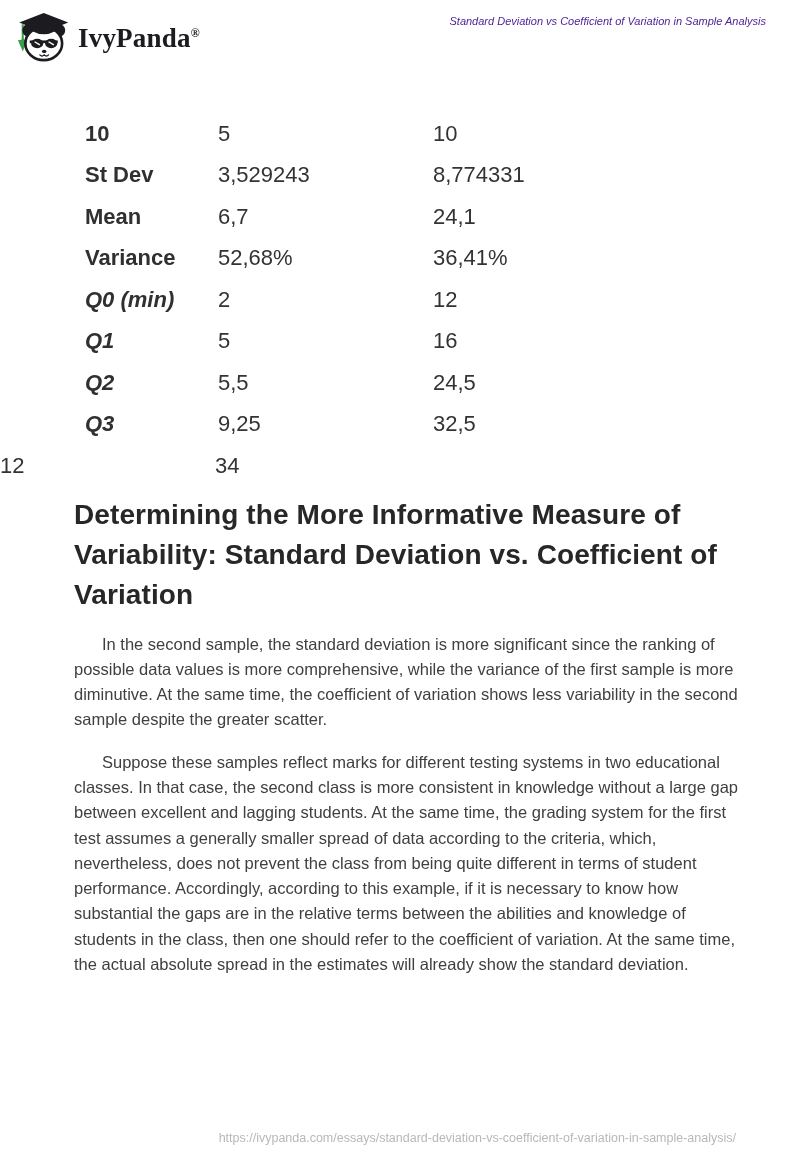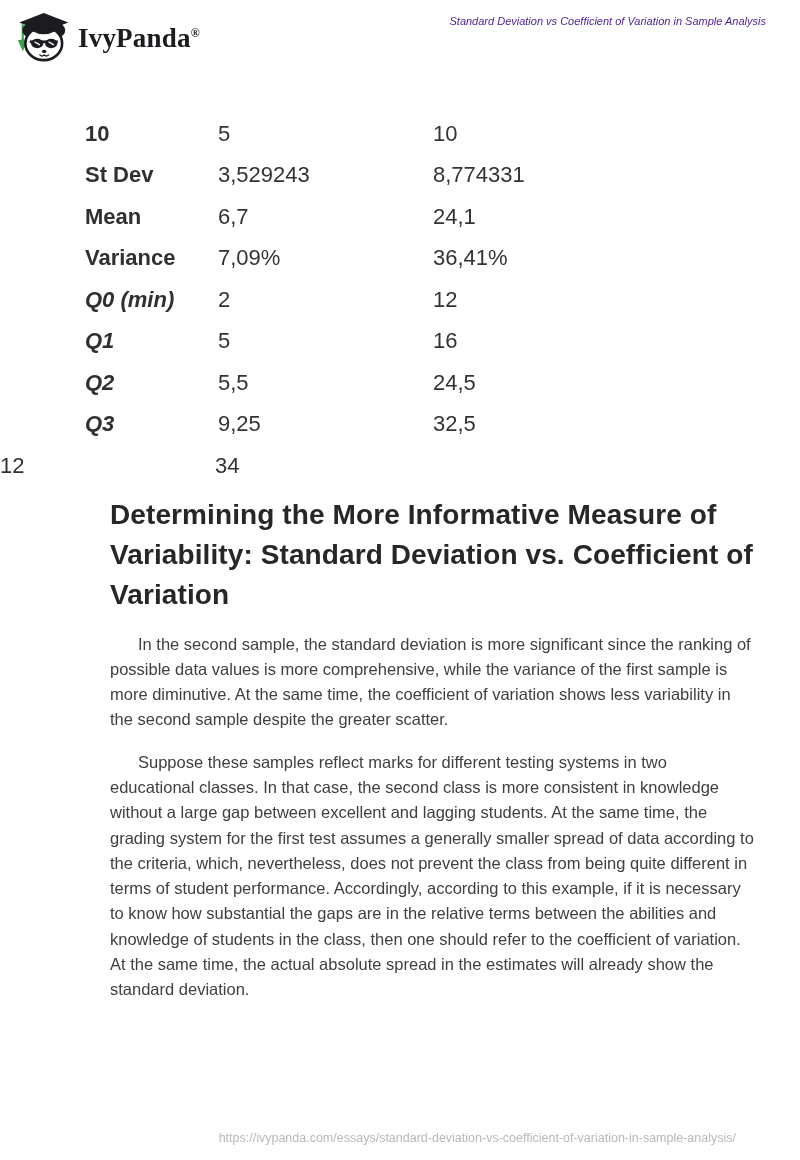--- a/index.html
+++ b/index.html
@@ -58,21 +58,21 @@
   .t-label {
     width: 218px;
     padding-left: 85px;
     font-weight: 700;
   }
   .t-row.q-row .t-label { font-style: italic; }
   .t-val2 { width: 215px; padding-left: 0; }
   .t-val2, .t-val3 { font-weight: 400; color: #333333; }
 
   
-  .content { padding: 0 46px 0 74px; margin-left: 36px; }
+  .content { padding: 0 46px 0 74px; }
   h1.section-heading {
     margin-top: 16px;
     font-size: 28px;
     line-height: 40px;
     font-weight: 700;
     color: #272727;
     letter-spacing: 0.1px;
     max-width: 650px;
   }
   p.body-par {
@@ -142,21 +142,21 @@
       <div class="t-val2">3,529243</div>
       <div class="t-val3">8,774331</div>
     </div>
     <div class="t-row">
       <div class="t-label">Mean</div>
       <div class="t-val2">6,7</div>
       <div class="t-val3">24,1</div>
     </div>
     <div class="t-row">
       <div class="t-label">Variance</div>
-      <div class="t-val2">7,09%</div>
+      <div class="t-val2">52,68%</div>
       <div class="t-val3">36,41%</div>
     </div>
     <div class="t-row q-row">
       <div class="t-label">Q0 (min)</div>
       <div class="t-val2">2</div>
       <div class="t-val3">12</div>
     </div>
     <div class="t-row q-row">
       <div class="t-label">Q1</div>
       <div class="t-val2">5</div>

